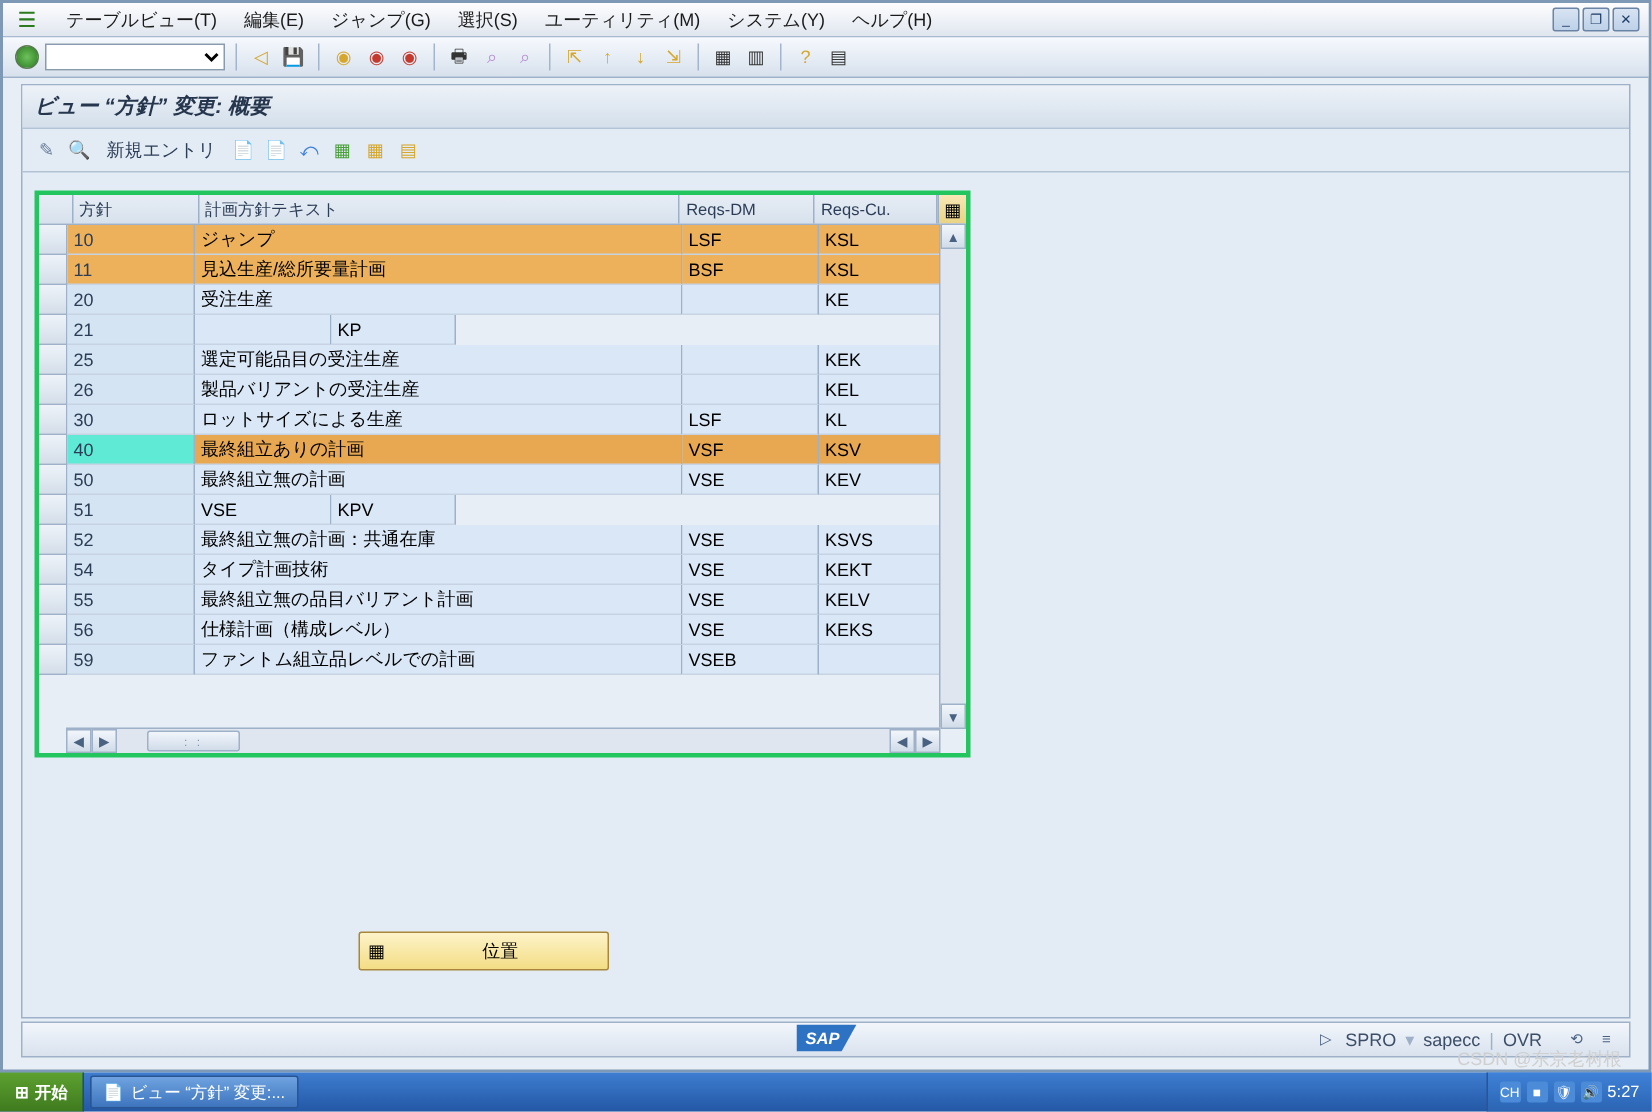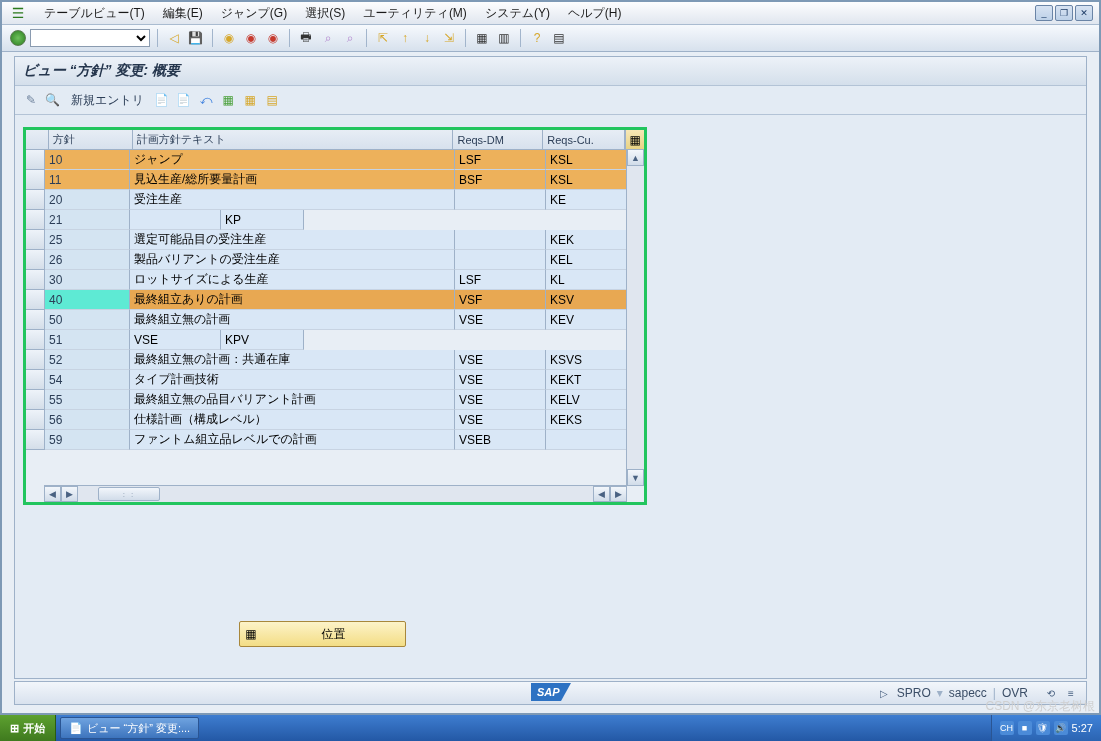--- a/index.html
+++ b/index.html
@@ -58,21 +58,21 @@
 .sap-logo{position:absolute;left:50%;transform:translateX(-50%);font-weight:bold;font-style:italic;color:#2b6fbf;font-size:13px;background:linear-gradient(#5ea6e6,#2d72c3);-webkit-background-clip:text}
 .status-right{margin-left:auto;display:flex;align-items:center;gap:6px;padding-right:8px;color:#3b4e67}
 .sr-sep{color:#9eb1c8}
 .sr-ico{width:14px;height:14px;display:inline-flex;align-items:center;justify-content:center;font-size:10px;cursor:pointer;color:#4a6282}
 
 .taskbar{position:absolute;left:0;right:0;bottom:0;height:26px;background:linear-gradient(#3e7dd0,#2358a5);display:flex;align-items:center;color:#fff;font-size:11px}
 .start{height:100%;display:flex;align-items:center;gap:4px;padding:0 10px;background:linear-gradient(#5da130,#3f7a1e);border-right:1px solid #2a5b13;font-weight:bold}
 .task-item{height:20px;margin-left:4px;padding:0 8px;background:linear-gradient(#6fa3e0,#3d74bd);border:1px solid #2a5593;border-radius:2px;display:flex;align-items:center;gap:4px}
 .tray{margin-left:auto;height:100%;background:linear-gradient(#3f82d8,#2b64b2);display:flex;align-items:center;gap:4px;padding:0 8px;border-left:1px solid #2a5593}
 .tray .ti{width:14px;height:14px;background:#4b8bd8;border-radius:2px;display:flex;align-items:center;justify-content:center;font-size:9px}
-.watermark{position:absolute;right:6px;bottom:26px;color:#cfcfcf;font-size:12px;font-family:Arial}
+.watermark{position:absolute;right:20px;bottom:26px;color:#cfcfcf;font-size:12px;font-family:Arial}
 </style>
 </head>
 <body>
 
 <div class="window">
 
   <div class="menubar">
     <span class="menu-icon">☰</span>
     <span class="menu-item">テーブルビュー(T)</span>
     <span class="menu-item">編集(E)</span>

